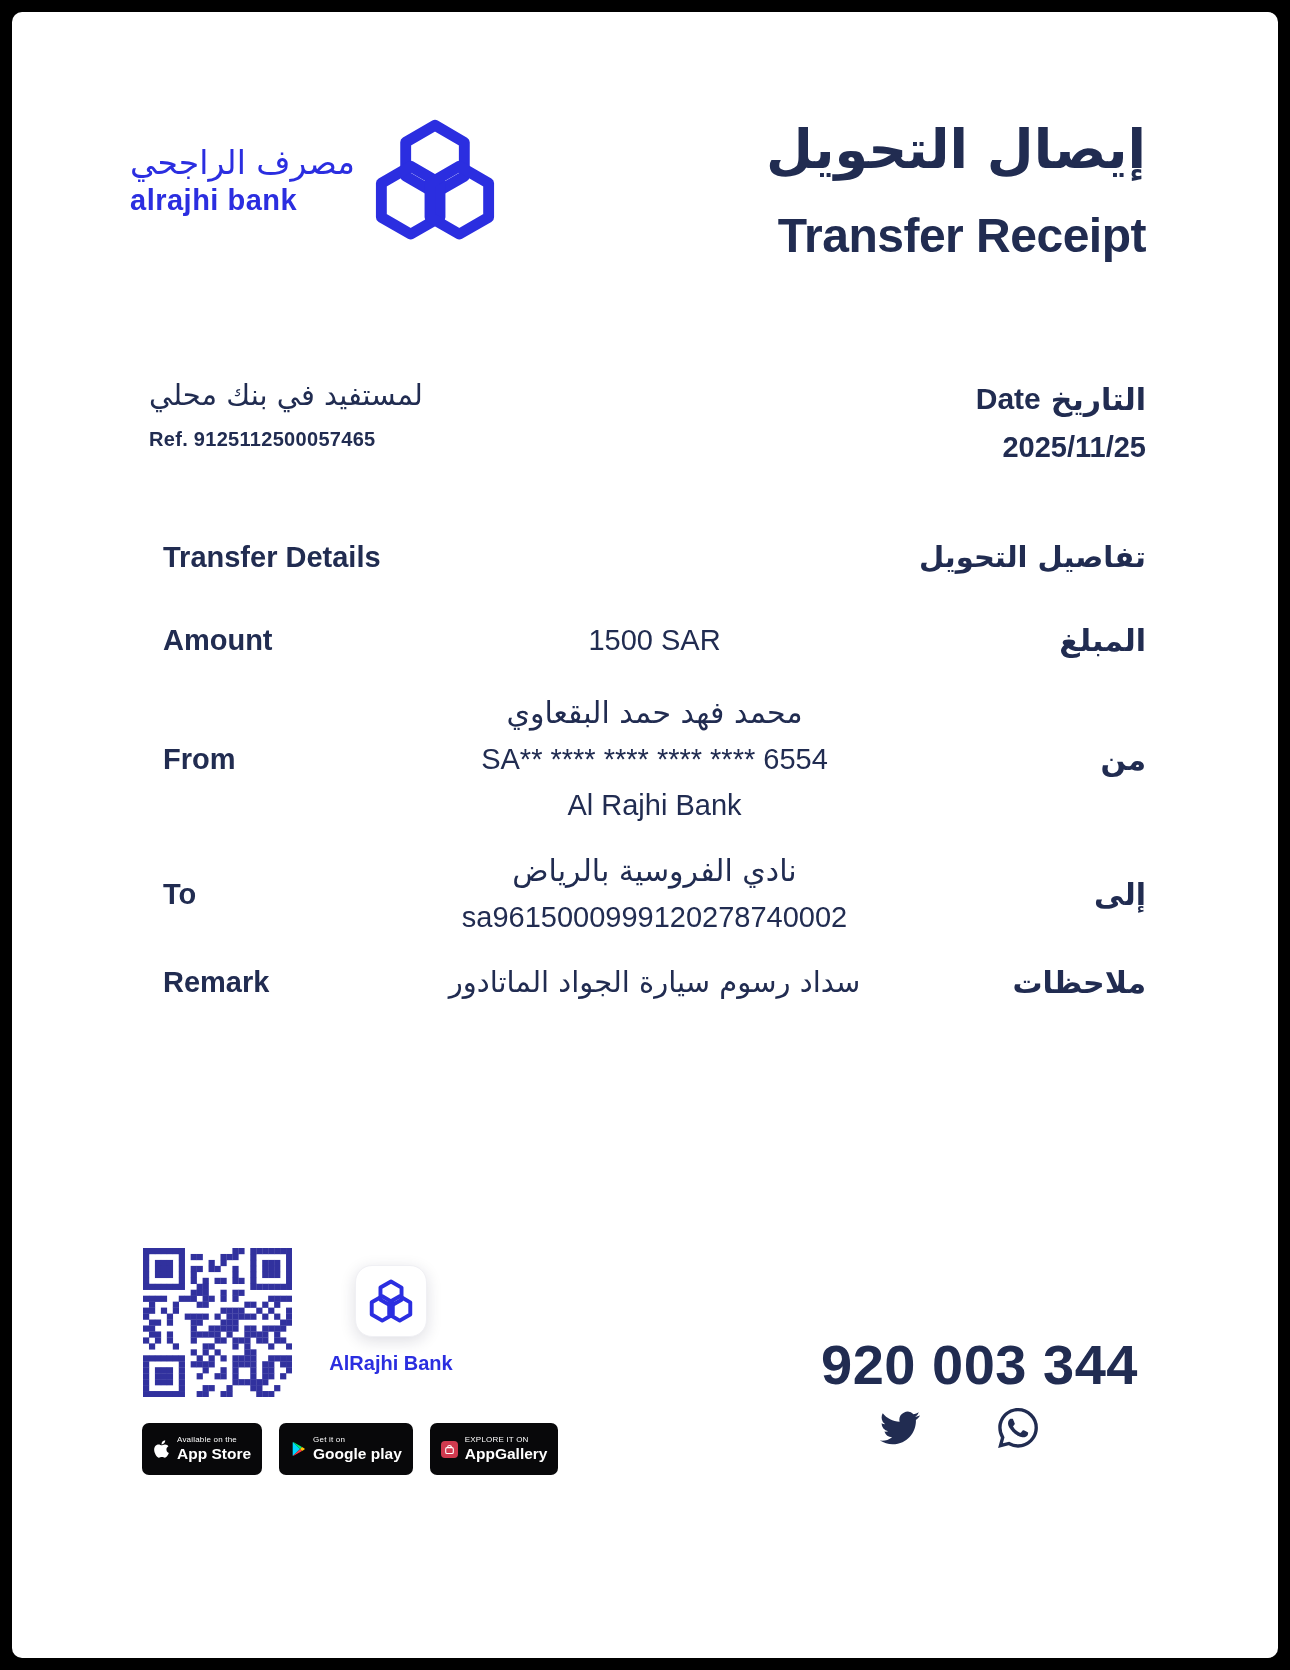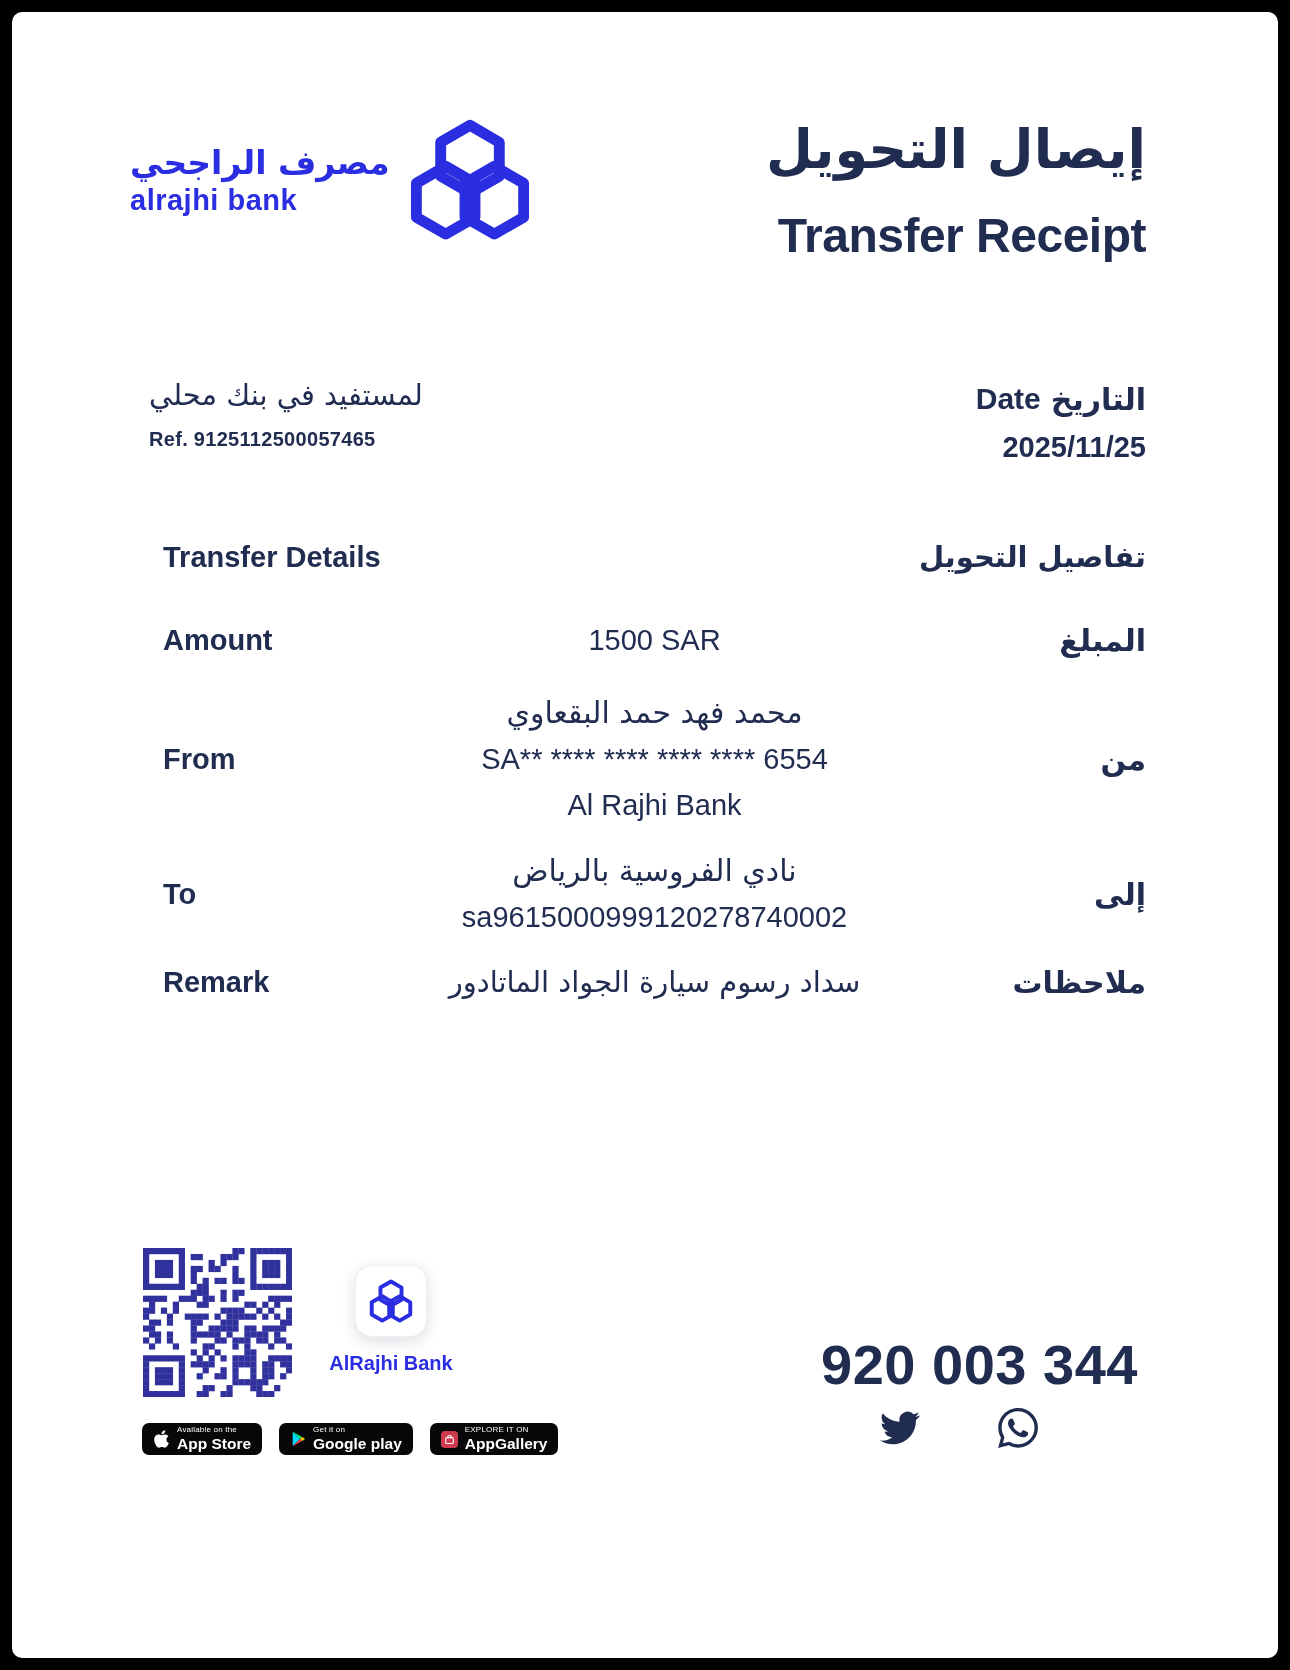--- a/index.html
+++ b/index.html
@@ -4,21 +4,21 @@
 <style>
   html,body{margin:0;padding:0;width:1290px;height:1670px;background:#000;}
   *{box-sizing:border-box;}
   body{font-family:"Liberation Sans","DejaVu Sans",sans-serif;}
   .ar{font-family:"DejaVu Sans",sans-serif;}
   .card{position:absolute;inset:12px;background:#fff;border-radius:10px;overflow:hidden;color:var(--navy,#212c51);}
 
   
   .logo{position:absolute;left:118px;top:103px;display:flex;align-items:center;gap:16px;}
   .logo-text{text-align:left;color:var(--blue,#2b2ee0);}
-  .logo-ar{font-size:33px;font-weight:bold;line-height:1.1;}
+  .logo-ar{font-size:33px;font-weight:normal;line-height:1.1;}
   .logo-en{font-size:29px;font-weight:600;letter-spacing:.5px;margin-top:3px;}
   .emblem-lg{width:128px;height:132px;}
   .title-block{position:absolute;right:132px;top:104px;text-align:right;}
   .title-ar{font-size:54px;font-weight:bold;line-height:1.25;}
   .title-en{font-size:48px;font-weight:bold;letter-spacing:-.5px;margin-top:24px;}
 
   
   .meta-left{position:absolute;left:137px;top:366px;}
   .meta-note{font-size:29px;}
   .meta-ref{font-size:20px;font-weight:600;letter-spacing:.3px;margin-top:16px;}
@@ -44,21 +44,21 @@
   .r-purpose{margin-top:25px;height:60px;}
   .r-remark{margin-top:12px;height:60px;}
 
   
   .qr{position:absolute;left:131px;top:1236px;width:149px;height:149px;}
   .app-icon{position:absolute;left:343px;top:1253px;width:72px;height:72px;border-radius:17px;background:#fff;
     box-shadow:0 4px 16px rgba(20,20,60,.14);border:1px solid #f0f0f4;display:flex;align-items:center;justify-content:center;}
   .app-icon .emblem-sm{width:46px;height:47px;}
   .app-label{position:absolute;left:295px;top:1340px;width:168px;text-align:center;font-size:20px;font-weight:bold;color:var(--blue,#2b2ee0);}
   .badges{position:absolute;left:130px;top:1411px;display:flex;gap:17px;}
-  .badge{height:32px;border-radius:7px;background:var(--badge,#08080a);color:#fff;display:flex;align-items:center;padding:0 11px;gap:7px;}
+  .badge{height:52px;border-radius:7px;background:var(--badge,#08080a);color:#fff;display:flex;align-items:center;padding:0 11px;gap:7px;}
   .badge-txt{display:flex;flex-direction:column;justify-content:center;line-height:1;}
   .badge-top{font-size:8px;letter-spacing:.2px;}
   .badge-bottom{font-size:15.5px;font-weight:bold;margin-top:2px;}
   .ag-chip{width:17px;height:17px;border-radius:4px;background:var(--agred,#d03a4f);display:flex;align-items:center;justify-content:center;}
 
   .website{position:absolute;right:132px;top:1286px;font-size:31px;font-weight:700;}
   .phone{position:absolute;right:140px;top:1320px;font-size:56px;font-weight:700;letter-spacing:.5px;}
   .social{position:absolute;left:868px;top:1396px;display:flex;gap:78px;}
   .social svg{width:40px;height:40px;}
 </style>

